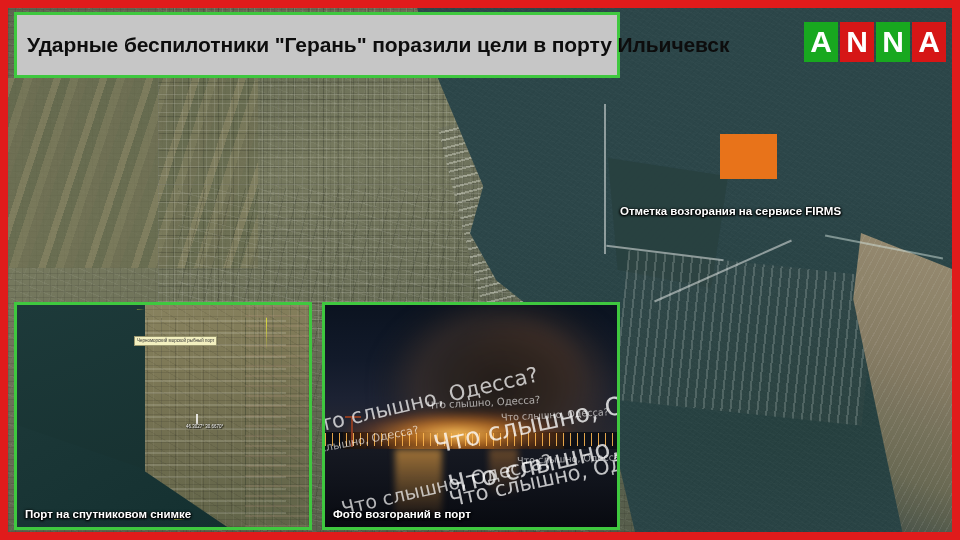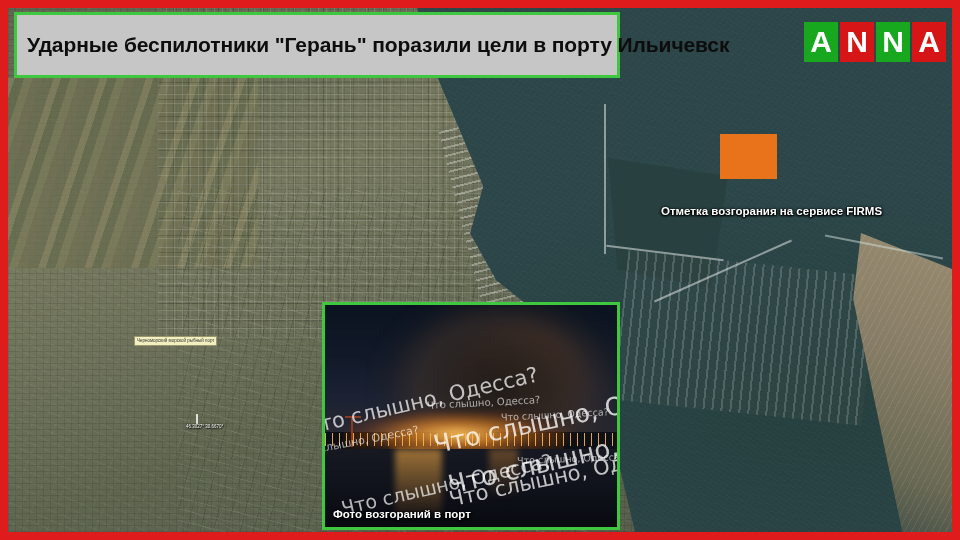--- a/index.html
+++ b/index.html
@@ -91,21 +91,21 @@
              width:34px;height:40px;font-size:30px;font-weight:bold;color:#fff;
              line-height:1;font-family:"Liberation Sans",sans-serif;}
   .lg-g{background:#18A81F;}
   .lg-r{background:#D61616;}
 
   
   .firms-box{position:absolute;left:720px;top:134px;width:57px;height:45px;
              background:#E8731A;}
   .firms-cap{position:absolute;left:620px;top:205px;font-size:11.5px;font-weight:bold;
              color:#ffffff;white-space:nowrap;
-             text-shadow:0 0 3px #000,1px 1px 2px #000,-1px 1px 2px #000;margin-left:41px;}
+             text-shadow:0 0 3px #000,1px 1px 2px #000,-1px 1px 2px #000;}
 
   
   .inset{position:absolute;border:3px solid #3FC83F;box-sizing:border-box;overflow:hidden;}
   .inset-cap{position:absolute;left:8px;bottom:7px;font-size:11.5px;font-weight:bold;
              color:#fff;white-space:nowrap;
              text-shadow:0 0 3px #000,1px 1px 2px #000,-1px 1px 2px #000;z-index:6;}
 
   
   #inset-sat{left:14px;top:302px;width:298px;height:228px;background:#1f3a3b;}
   .sat-sea{position:absolute;left:0;top:0;width:44%;height:100%;
@@ -217,20 +217,30 @@
   <div class="logo">
     <span class="lg-g">A</span>
     <span class="lg-r">N</span>
     <span class="lg-g">N</span>
     <span class="lg-r">A</span>
   </div>
 
   <div class="firms-box"></div>
   <div class="firms-cap">Отметка возгорания на сервисе FIRMS</div>
 
+  <div class="inset" id="inset-sat">
+    <div class="sat-land"></div>
+    <div class="sat-tex"></div>
+    <div class="sat-blocks"></div>
+    <div class="sat-urban"></div>
+    <div class="sat-sea"></div>
+    <div class="sat-sea2"></div>
+    <div class="sat-outline"></div>
+    <div class="inset-cap">Порт на спутниковом снимке</div>
+  </div>
   <div class="sat-label">Черноморский морской рыбный порт</div>
   <div class="sat-pin"></div>
   <div class="sat-coord">46.3027° 30.6670°</div>
 
   <div class="inset" id="inset-photo">
     <div class="ph-sky"></div>
     <div class="ph-smoke2"></div>
     <div class="ph-smoke"></div>
     <div class="ph-skyline"></div>
     <div class="ph-glow"></div>

